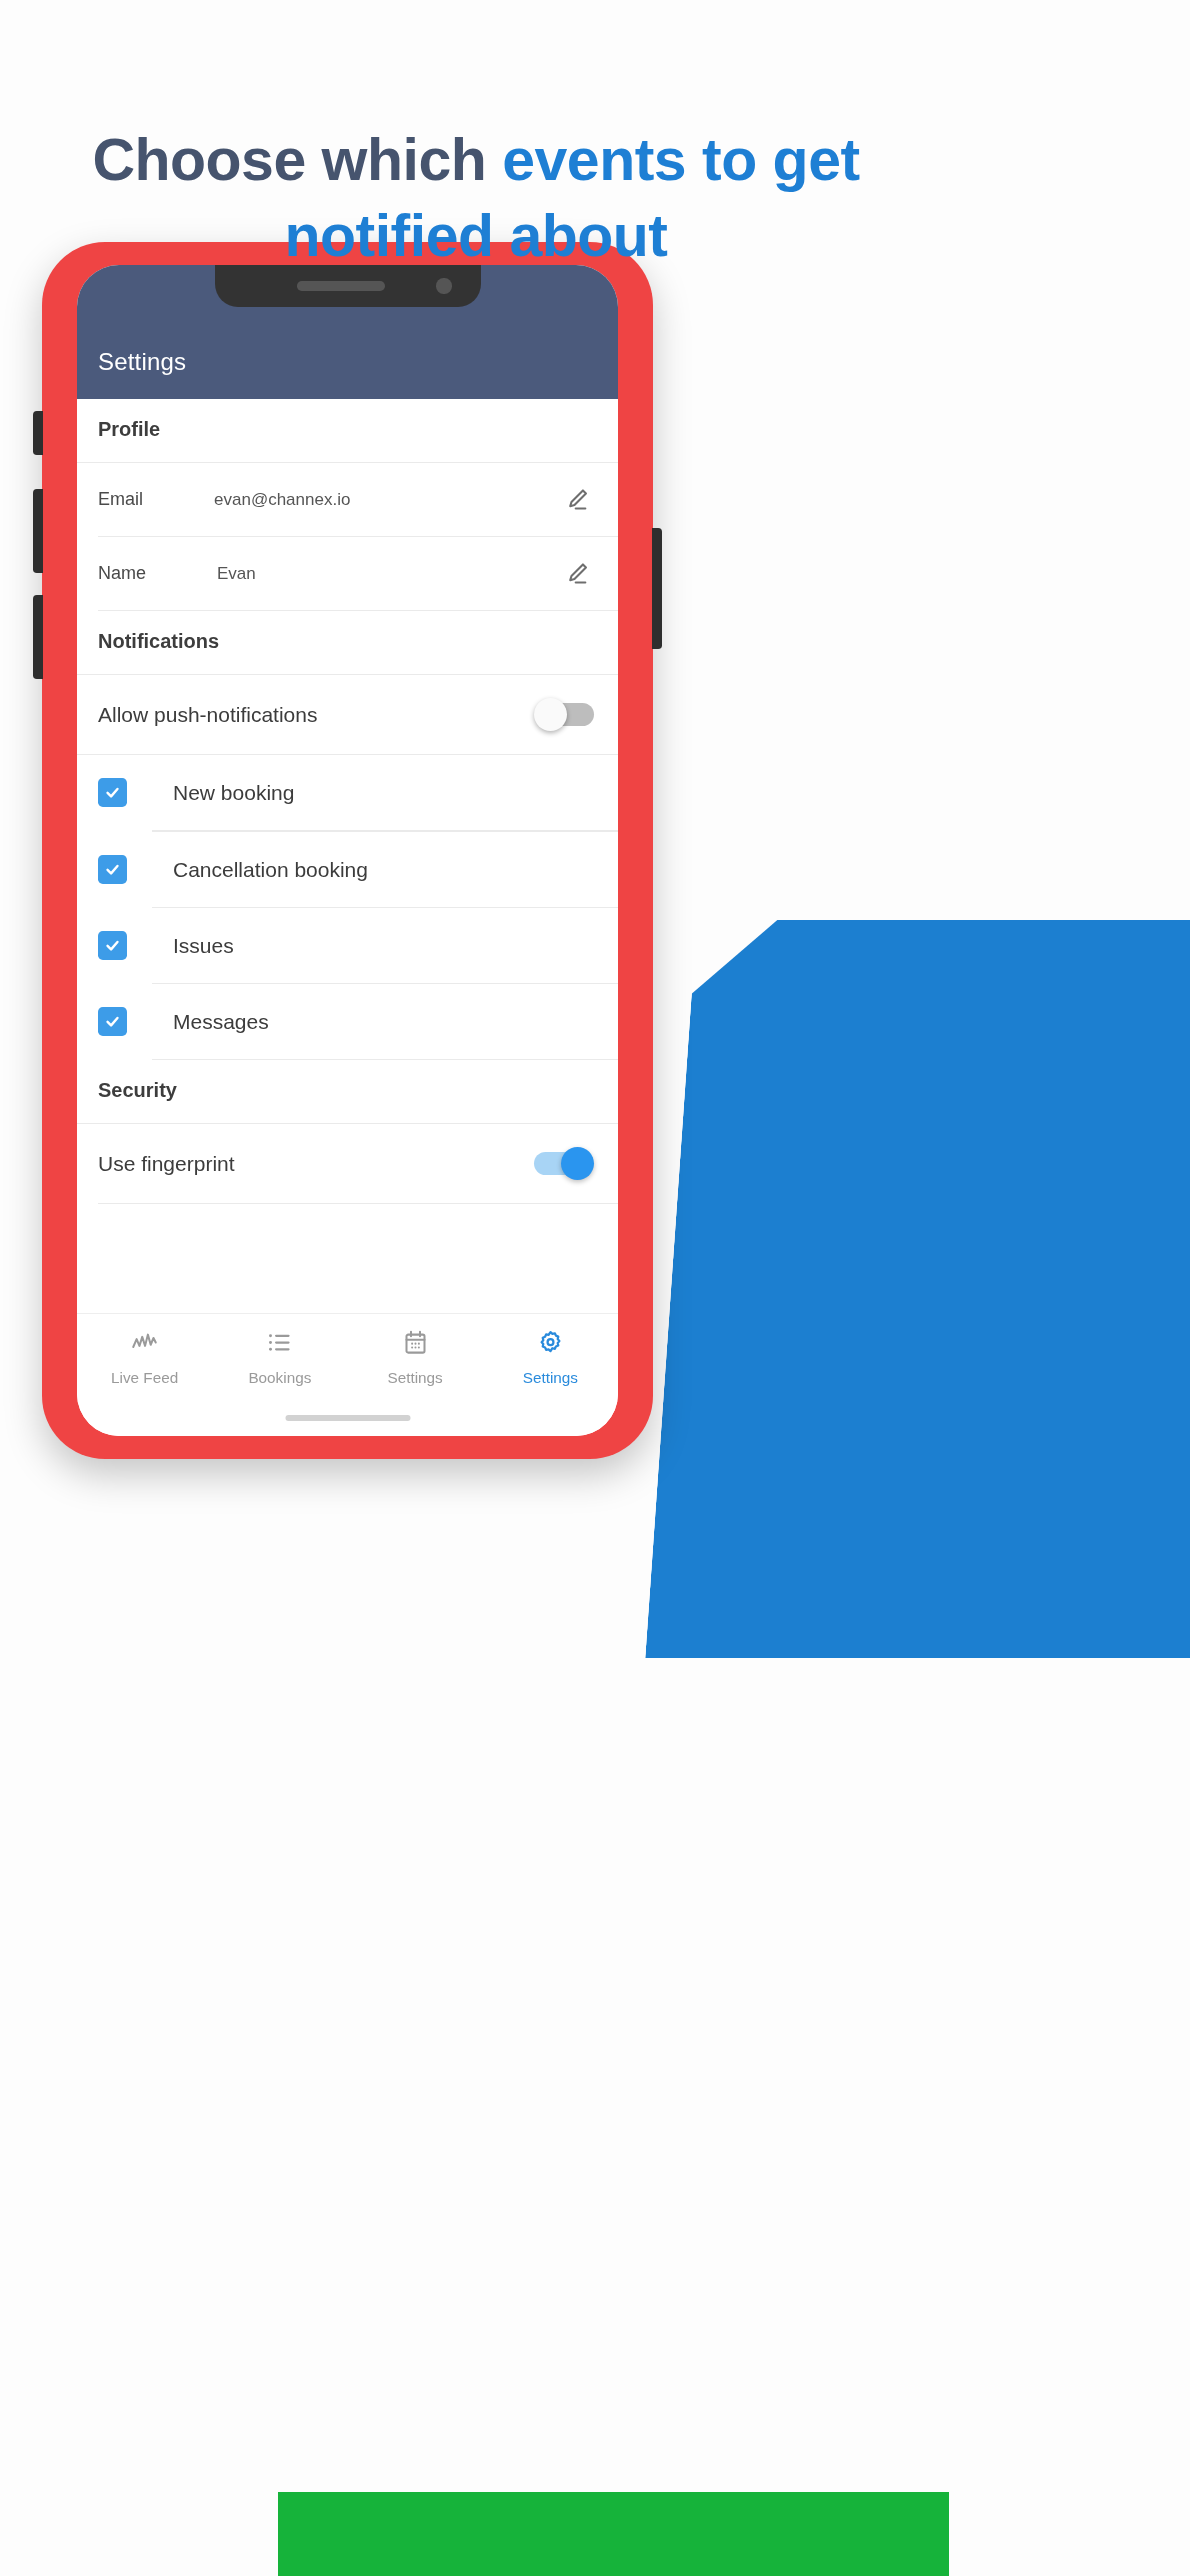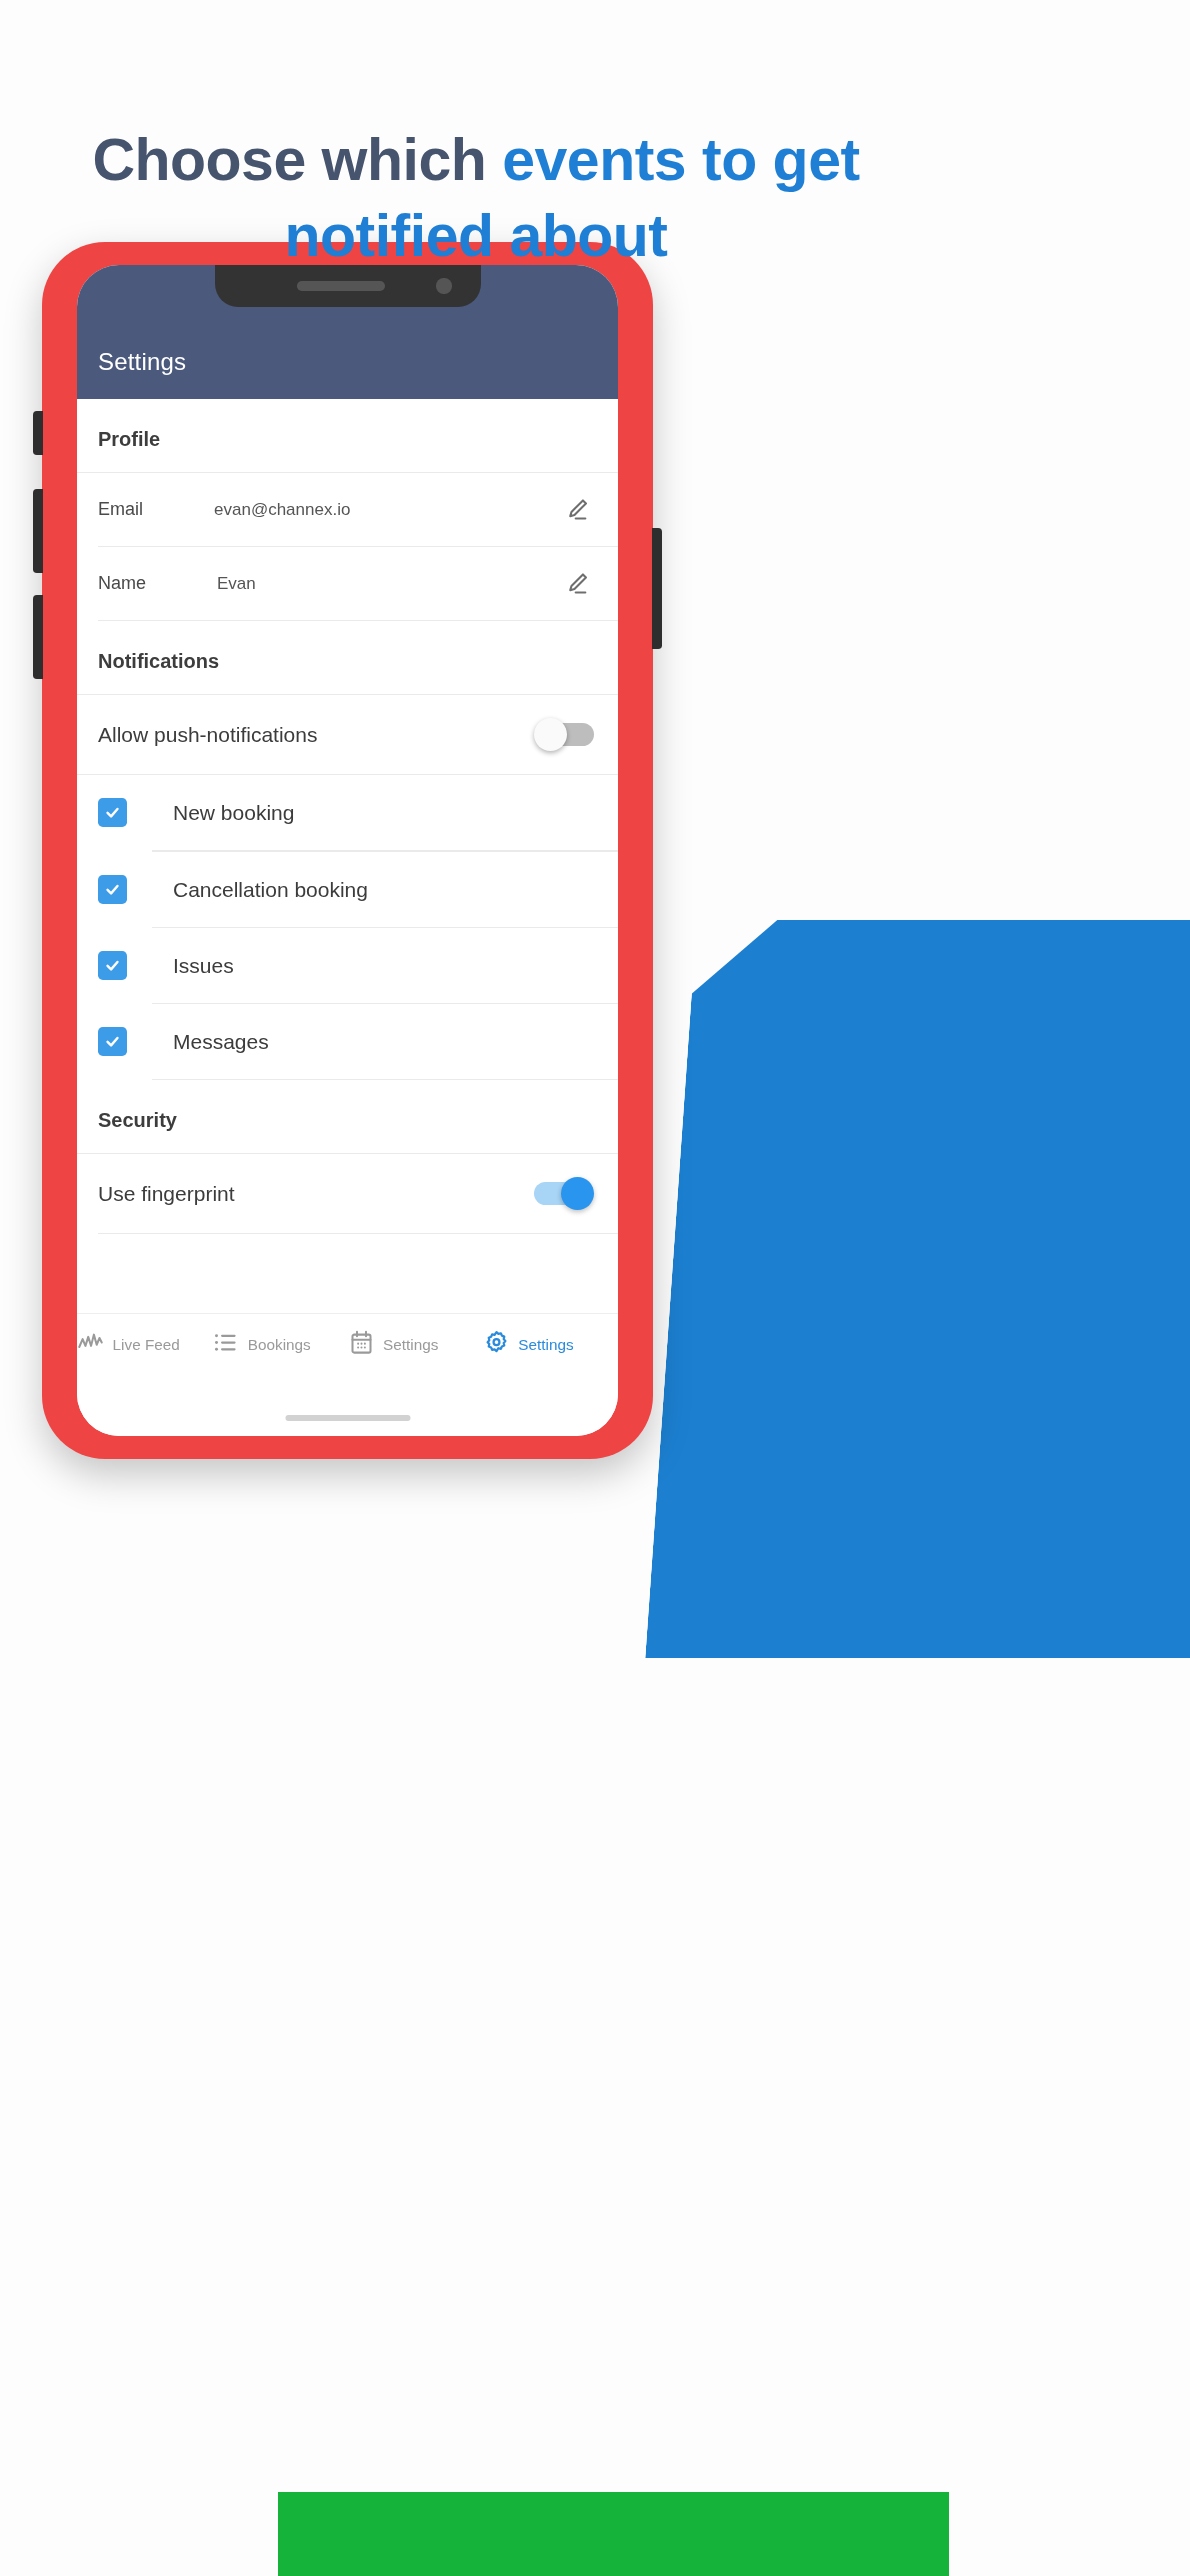--- a/index.html
+++ b/index.html
@@ -130,21 +130,21 @@
     letter-spacing: 0.2px;
   }
 
   .content {
     background: #ffffff;
     height: 916px;
     overflow: hidden;
   }
 
   .section-head {
-    padding: 29px 21px 21px 21px;
+    padding: 19px 21px 21px 21px;
     font-size: 20px;
     font-weight: 700;
     color: #3d3d3d;
   }
   .sep { height: 1px; background: #eaeaea; margin-left: 21px; }
   .sep.full { margin-left: 0; }
   .sep.indent { margin-left: 75px; }
 
   .row {
     display: flex;
@@ -228,21 +228,21 @@
     height: 123px;
     background: #ffffff;
     border-top: 1px solid #eeeeee;
     display: flex;
     align-items: flex-start;
     padding-top: 15.3px;
   }
   .navitem {
     flex: 1;
     display: flex;
-    flex-direction: row;
+    flex-direction: column;
     align-items: center;
     gap: 8.6px;
     color: #9a9a9a;
   }
   .navitem.active { color: #2a8bdc; }
   .navlabel { font-size: 15.3px; }
   .home-indicator {
     position: absolute;
     left: 50%; bottom: 15.3px;
     transform: translateX(-50%);

